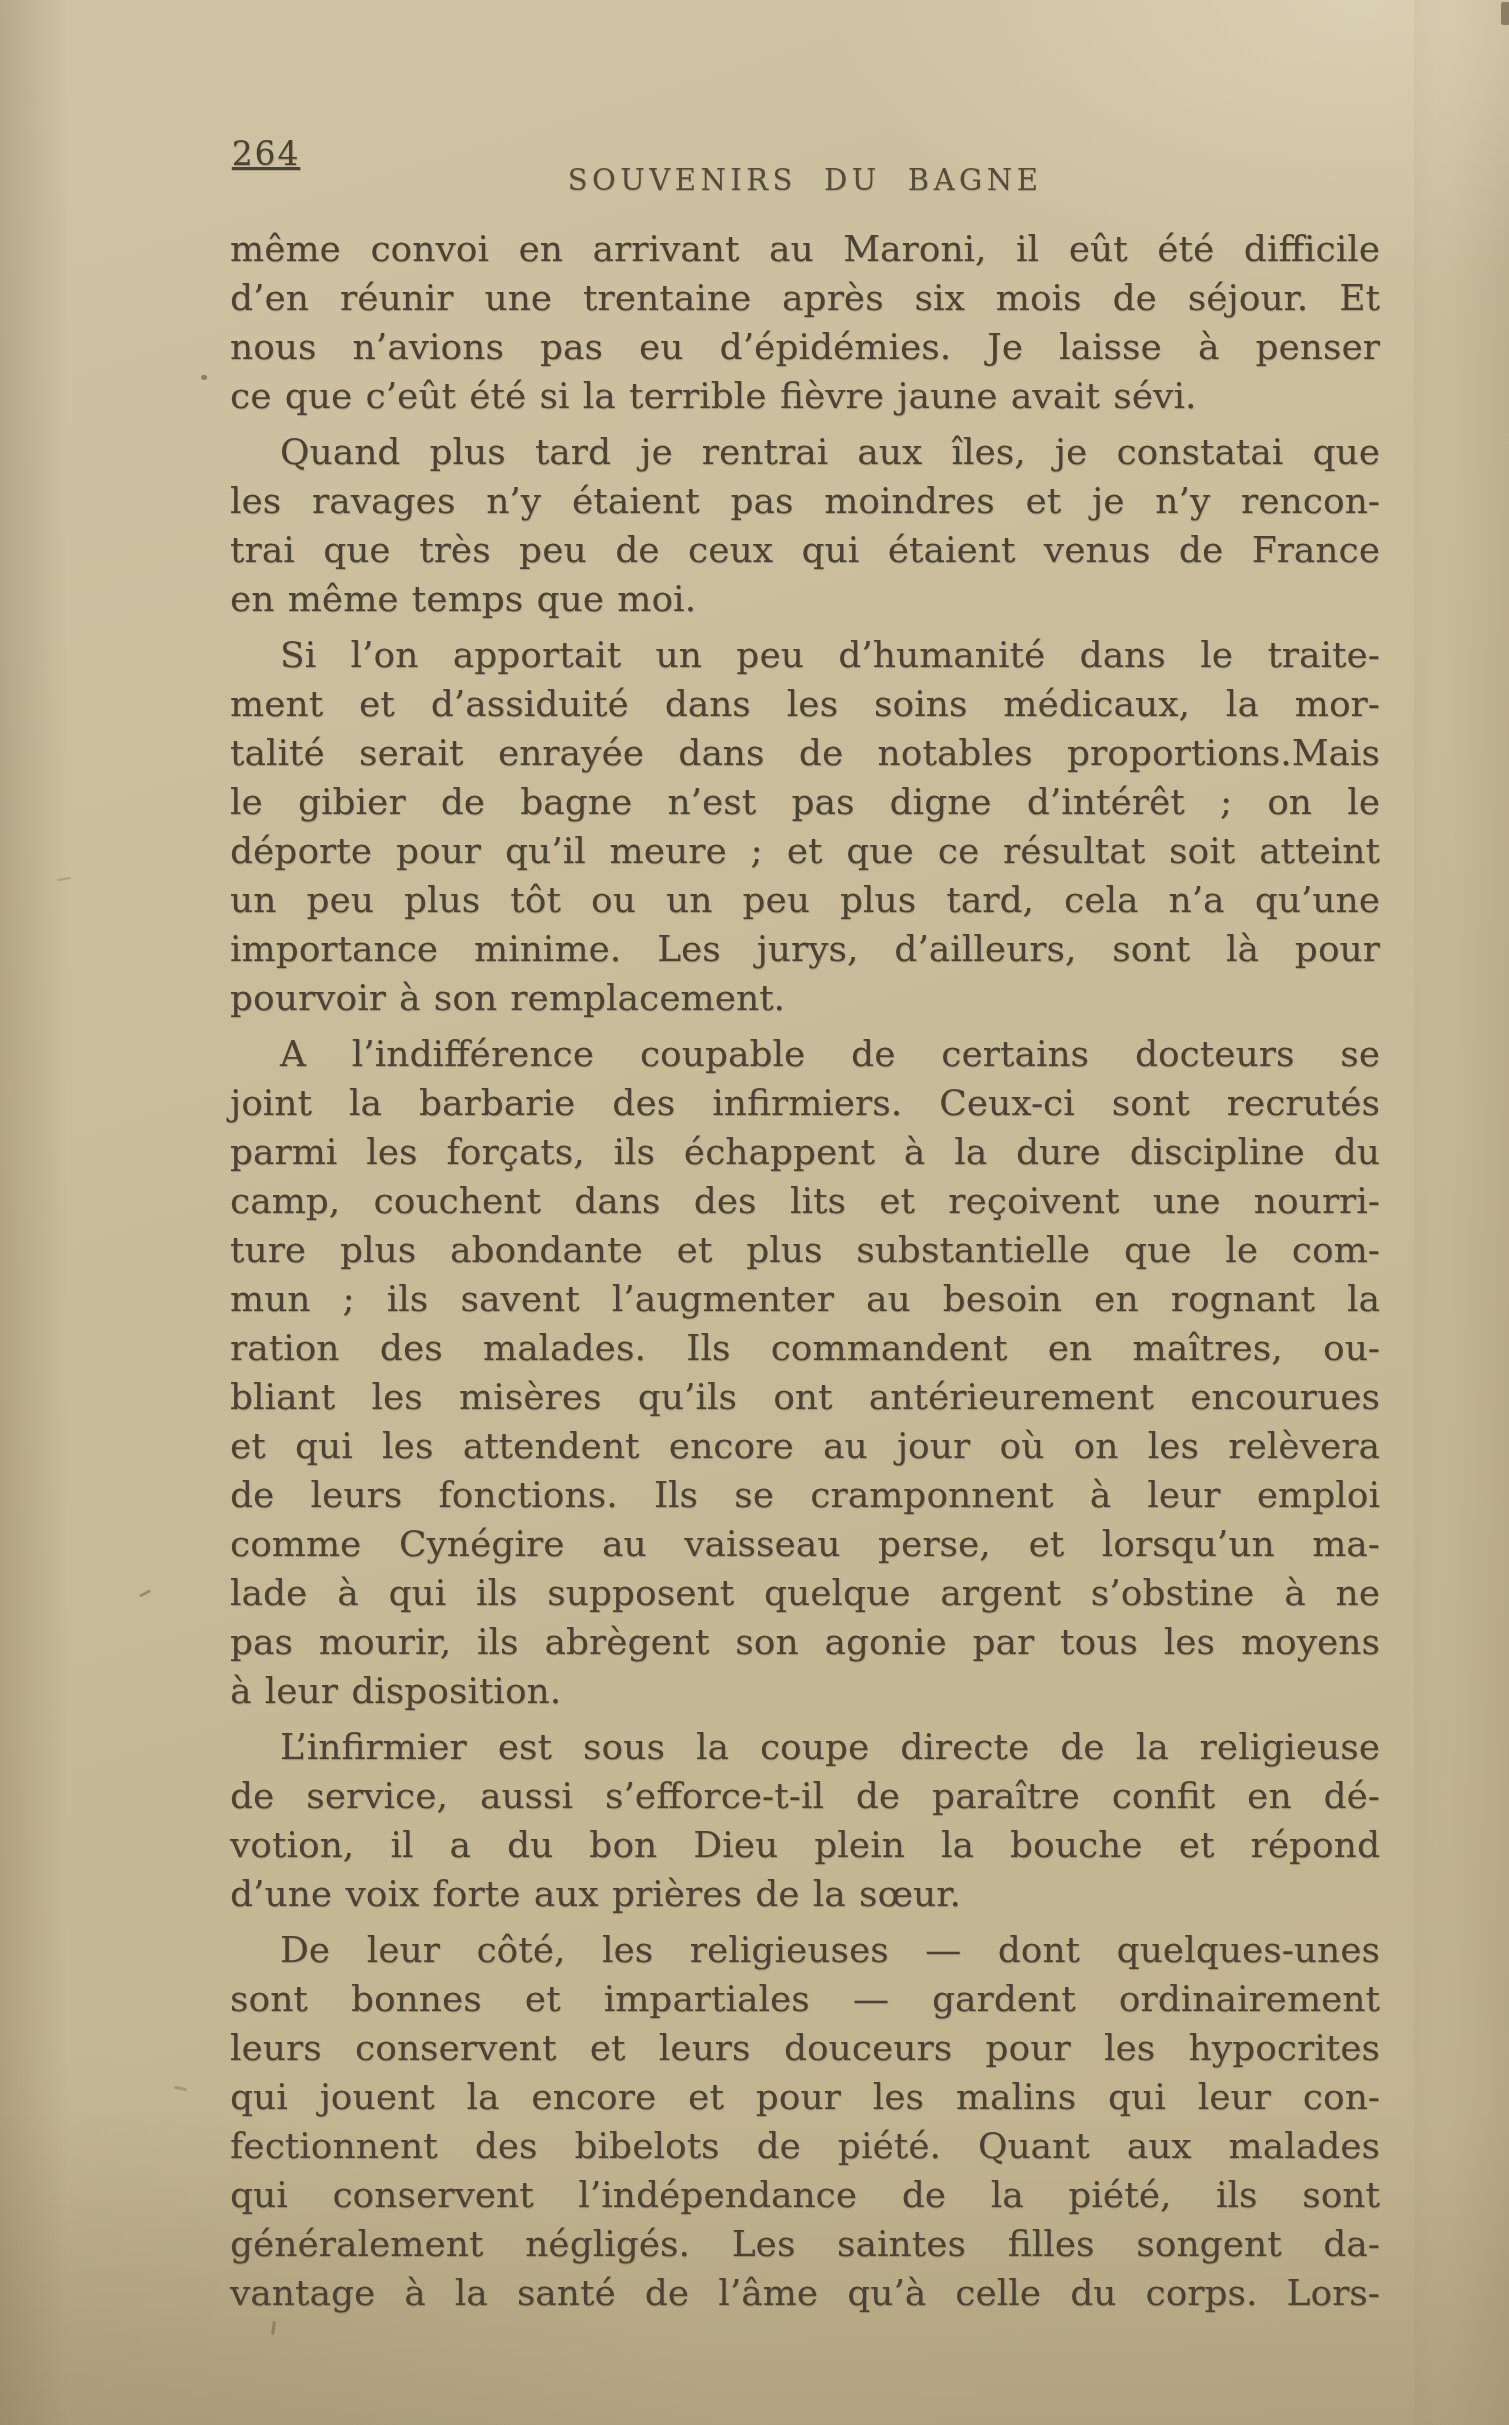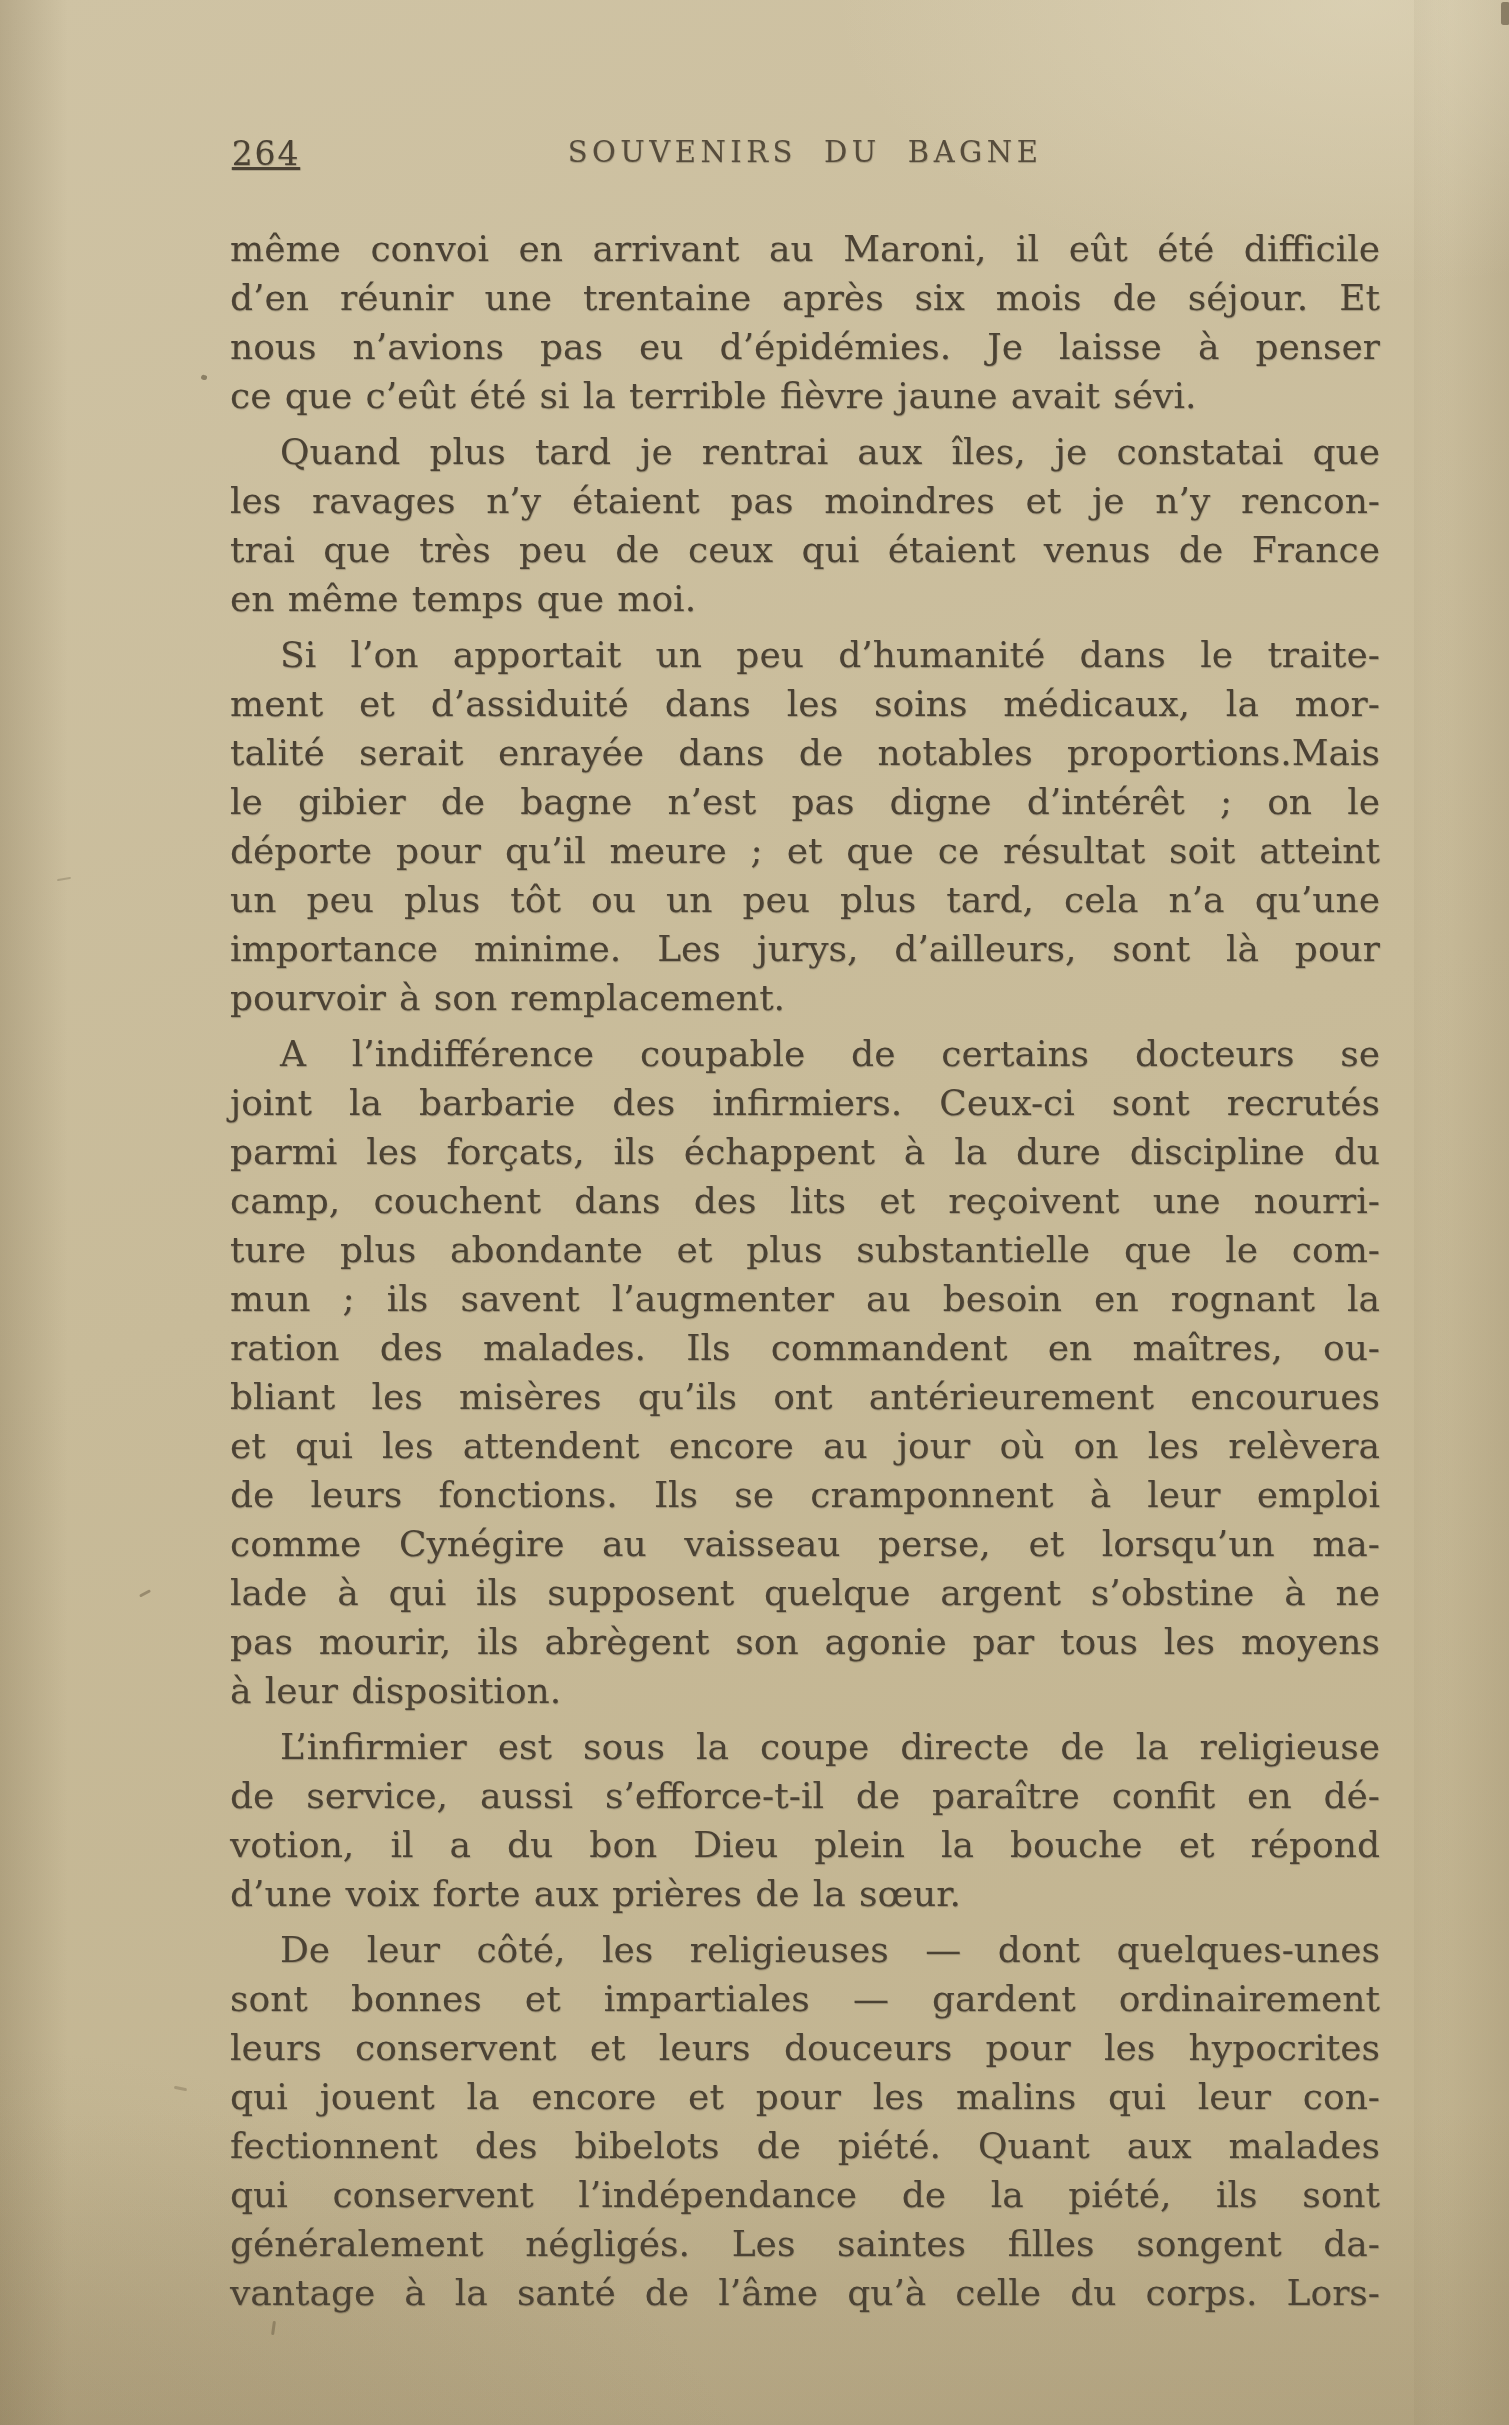--- a/index.html
+++ b/index.html
@@ -41,20 +41,21 @@
     font-size:33px;line-height:36px;letter-spacing:1.8px;
     color:var(--ink);
     text-shadow:0.4px 0.7px 0.9px rgba(75,66,52,0.35);
     text-decoration:underline;
   }
   .title{
     text-align:center;
     font-size:29px;line-height:41px;
     letter-spacing:4.5px;word-spacing:13.4px;
     text-shadow:0.4px 0.7px 0.9px rgba(86,76,60,0.35);
+    margin-top:28px;
   }
   .textcol{
     position:absolute;left:230px;top:224px;width:1150px;
     font-size:36px;
     color:var(--ink);
     text-shadow:0.5px 0.8px 0.9px rgba(75,66,52,0.34);
     word-spacing:1.8px;
   }
   .ln{
     line-height:49px;

